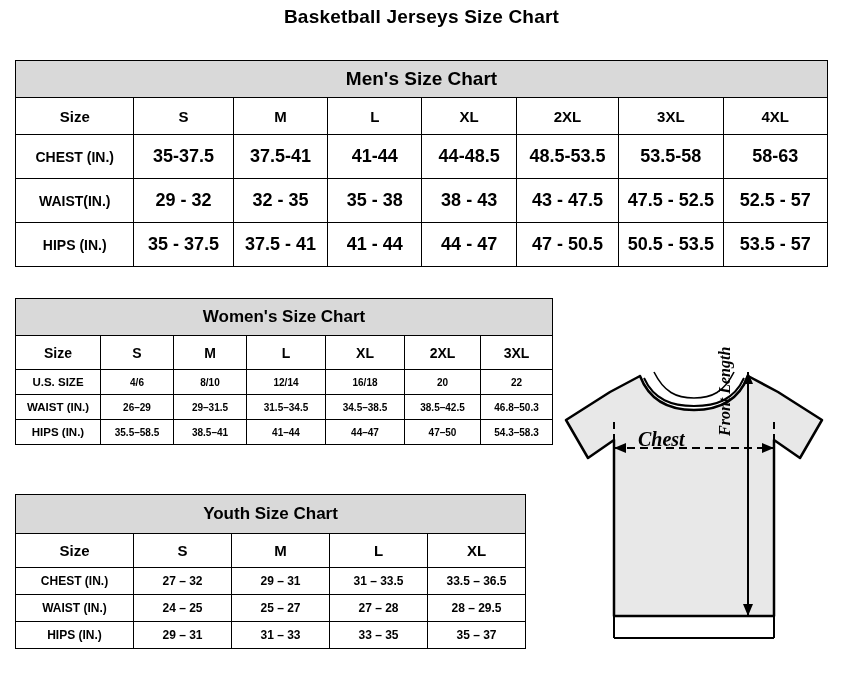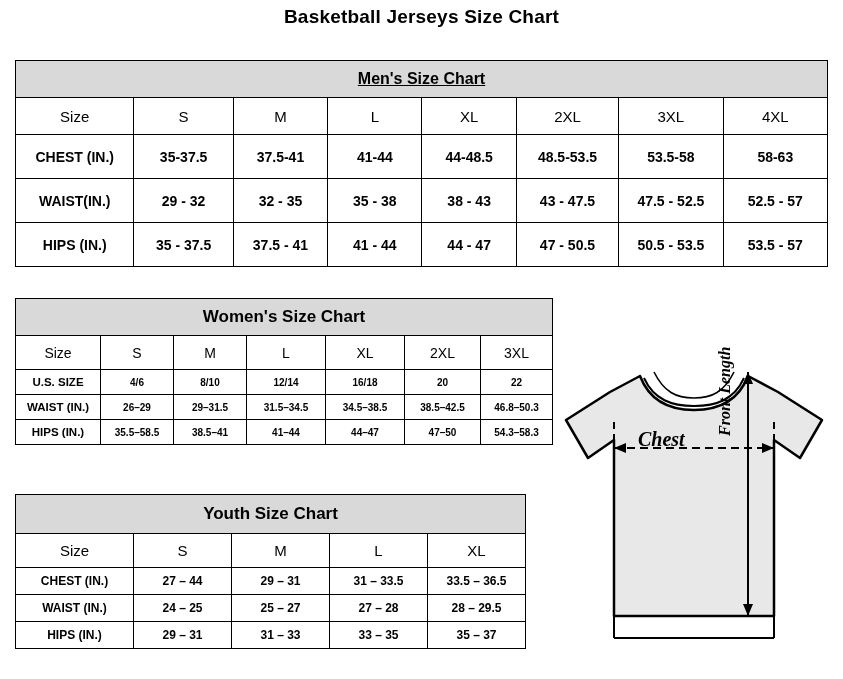--- a/index.html
+++ b/index.html
@@ -39,44 +39,44 @@
     padding: 0;
   }
   .caption-cell {
     background: #d9d9d9;
     font-size: 16px;
     font-weight: bold;
     height: 34px;
   }
   .hdr-cell {
     font-size: 14px;
-    font-weight: normal;
+    font-weight: bold;
     height: 32px;
   }
   .row-label {
     font-size: 13px;
     font-weight: bold;
   }
   .val-cell {
     font-size: 13px;
     font-weight: bold;
   }
 
   
   #mens-table-wrap {
     position: absolute;
     left: 15px;
     top: 60px;
     width: 813px;
   }
   #mens-table { width: 813px; }
-  #mens-table .caption-cell { height: 36px; font-size: 16px; text-decoration: underline; }
+  #mens-table .caption-cell { height: 36px; font-size: 19px; }
   #mens-table .hdr-cell { height: 36px; font-size: 15px; }
   #mens-table td.row-label { font-size: 14px; height: 43px; }
-  #mens-table td.val-cell { font-size: 14px; height: 43px; }
+  #mens-table td.val-cell { font-size: 18px; height: 43px; }
 
   
   #womens-table-wrap {
     position: absolute;
     left: 15px;
     top: 298px;
     width: 537px;
   }
   #womens-table { width: 537px; }
   #womens-table .caption-cell { height: 36px; font-size: 17px; }
@@ -263,21 +263,21 @@
       </tr>
       <tr>
         <td class="hdr-cell">Size</td>
         <td class="hdr-cell">S</td>
         <td class="hdr-cell">M</td>
         <td class="hdr-cell">L</td>
         <td class="hdr-cell">XL</td>
       </tr>
       <tr>
         <td class="row-label">CHEST (IN.)</td>
-        <td class="val-cell">27 – 44</td>
+        <td class="val-cell">27 – 32</td>
         <td class="val-cell">29 – 31</td>
         <td class="val-cell">31 – 33.5</td>
         <td class="val-cell">33.5 – 36.5</td>
       </tr>
       <tr>
         <td class="row-label">WAIST (IN.)</td>
         <td class="val-cell">24 – 25</td>
         <td class="val-cell">25 – 27</td>
         <td class="val-cell">27 – 28</td>
         <td class="val-cell">28 – 29.5</td>

